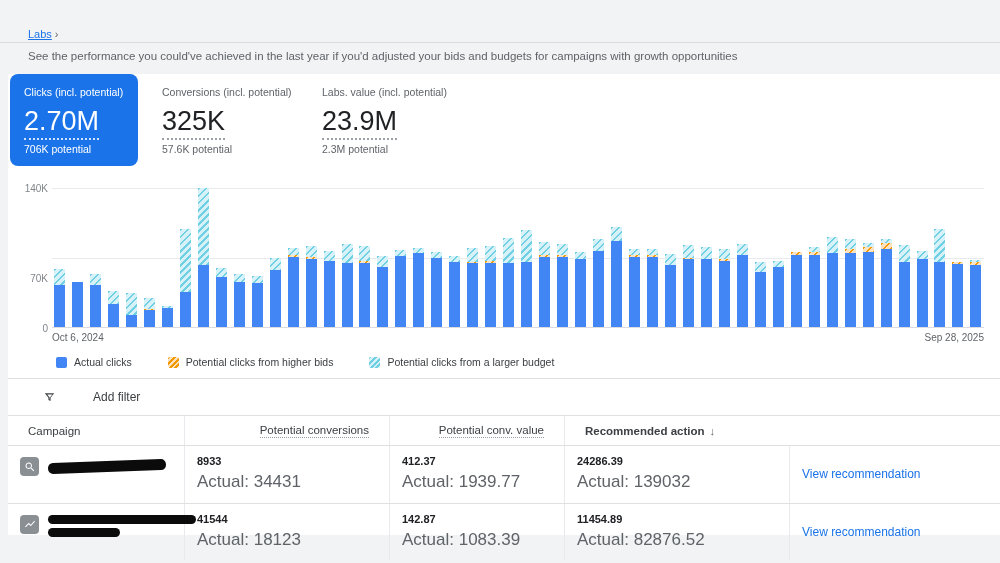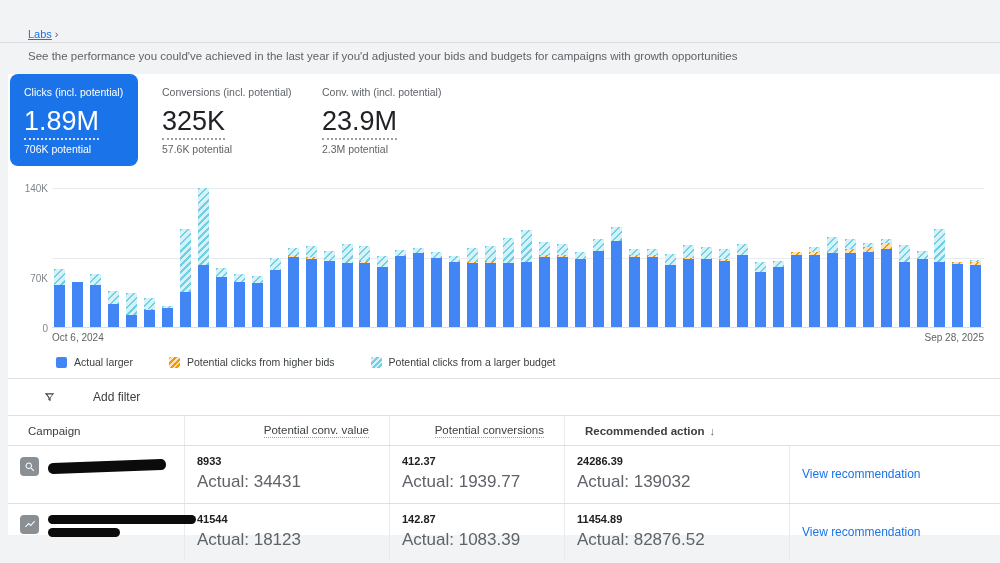--- a/index.html
+++ b/index.html
@@ -91,30 +91,30 @@
   </div>
 </div>
 <div class="header-divider"></div>
 <div class="subtitle">See the performance you could've achieved in the last year if you'd adjusted your bids and budgets for campaigns with growth opportunities</div>
 
 <div class="panel">
 
   <div class="cards">
     <div class="metric-card selected">
       <div class="m-label">Clicks (incl. potential)</div>
-      <div><span class="m-value">1.89M</span></div>
+      <div><span class="m-value">2.70M</span></div>
       <div class="m-potential">706K potential</div>
     </div>
     <div class="metric-card">
       <div class="m-label">Conversions (incl. potential)</div>
       <div><span class="m-value">325K</span></div>
       <div class="m-potential">57.6K potential</div>
     </div>
     <div class="metric-card">
-      <div class="m-label">Conv. with (incl. potential)</div>
+      <div class="m-label">Labs. value (incl. potential)</div>
       <div><span class="m-value">23.9M</span></div>
       <div class="m-potential">2.3M potential</div>
     </div>
   </div>
 
   <div class="chart">
     <div class="ytick yt-140">140K</div>
     <div class="ytick yt-70">70K</div>
     <div class="ytick yt-0">0</div>
     <div class="plot">
@@ -349,21 +349,21 @@
     </div>
     <div class="xlabels">
       <span>Oct 6, 2024</span>
       <span>Sep 28, 2025</span>
     </div>
   </div>
 
   <div class="legend">
     <div class="legend-item">
       <span class="swatch sw-actual"></span>
-      <span>Actual larger</span>
+      <span>Actual clicks</span>
     </div>
     <div class="legend-item">
       <span class="swatch sw-bids"></span>
       <span>Potential clicks from higher bids</span>
     </div>
     <div class="legend-item">
       <span class="swatch sw-budget"></span>
       <span>Potential clicks from a larger budget</span>
     </div>
   </div>
@@ -377,24 +377,24 @@
         </svg>
     </span>
     <span class="filter-label">Add filter</span>
   </div>
 
   <div class="divider"></div>
 
   <div class="grid thead">
     <div>Campaign</div>
     <div class="th-right th-dotted">
-        <span>Potential conv. value</span>
+        <span>Potential conversions</span>
       </div>
     <div class="th-right th-dotted">
-        <span>Potential conversions</span>
+        <span>Potential conv. value</span>
       </div>
     <div class="th-action">
       <span>Recommended action</span>
       <span class="sort-arrow">↓</span>
     </div>
   </div>
 
   <div class="divider"></div>
 
   <div class="grid trow">

